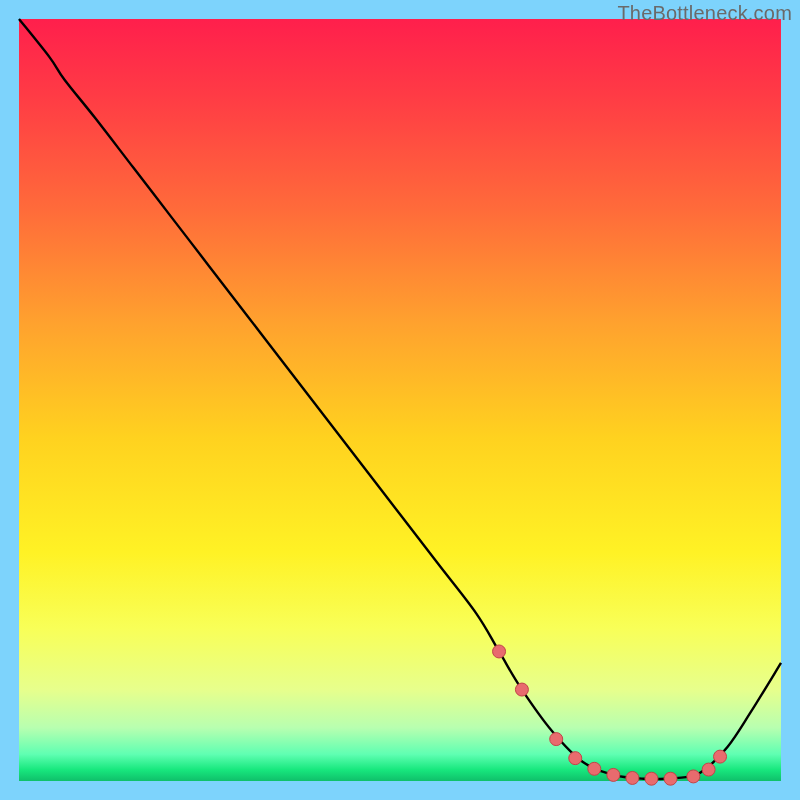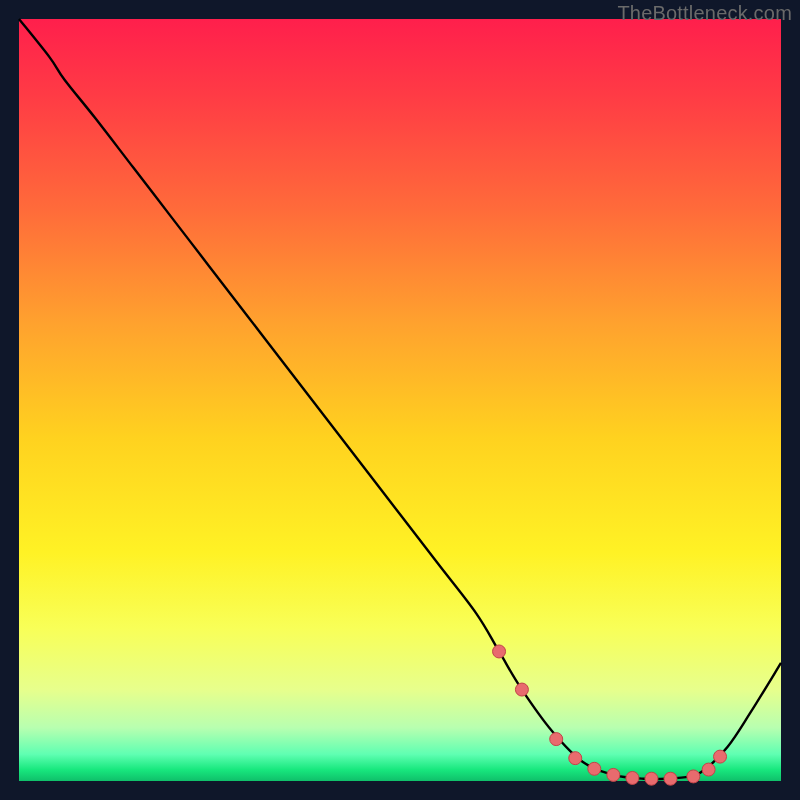--- a/index.html
+++ b/index.html
@@ -7,21 +7,21 @@
     padding: 0;
     width: 800px;
     height: 800px;
     background: #000;
     overflow: hidden;
   }
   .stage {
     position: relative;
     width: 800px;
     height: 800px;
-    background: #0f172a;
+    background: #7dd3fc;
     text-decoration: underline;
   }
   svg.chart {
     position: absolute;
     left: 0;
     top: 0;
   }
   .attribution {
     position: absolute;
     top: 2px;

